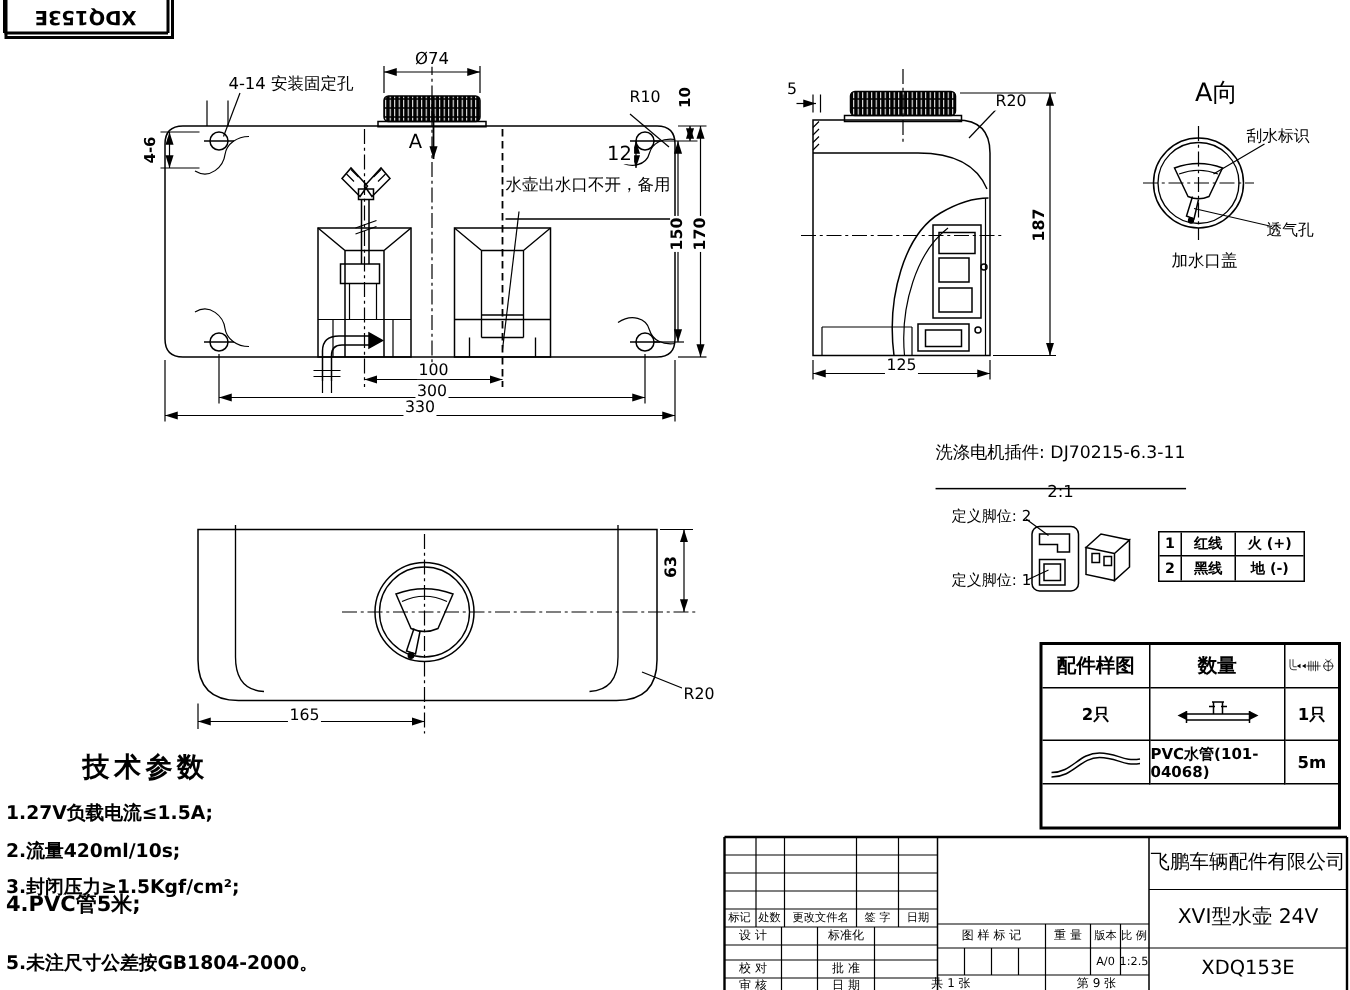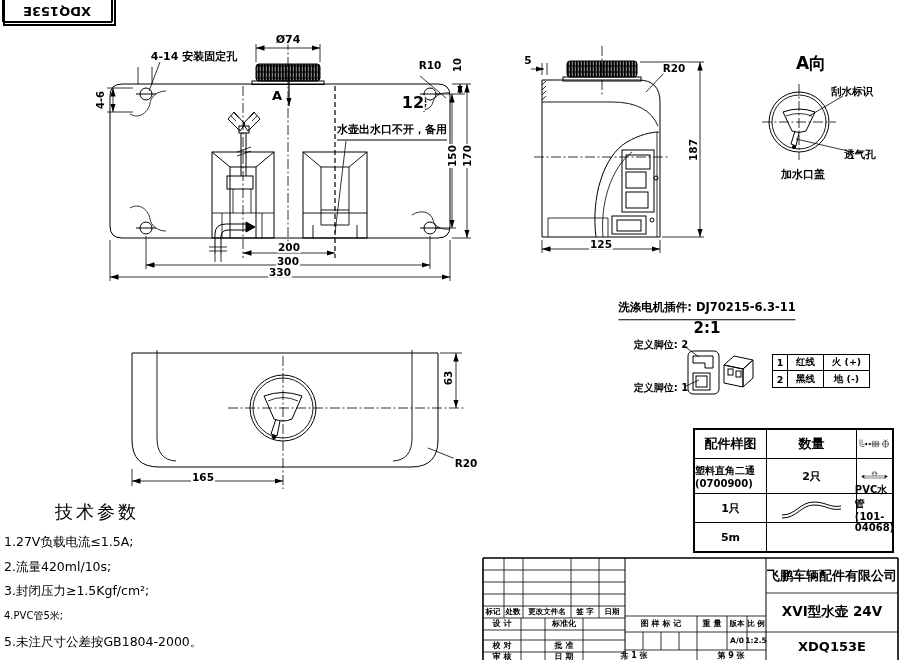--- a/index.html
+++ b/index.html
@@ -1,24 +1,24 @@
 <!DOCTYPE html>
 <html><head>
 <meta charset="utf-8">
 <style>
   html,body{margin:0;padding:0}
   #page{position:relative;width:900px;height:660px;background:#fff;overflow:hidden;
         font-family:"DejaVu Sans","Liberation Sans",sans-serif;color:#000}
   #art{position:absolute;left:0;top:0}
-  .cc{position:absolute;transform:translate(-50%,-50%);font-weight:bold;white-space:nowrap;line-height:1}
+  .cc{position:absolute;transform:translate(-50%,-50%);font-weight:normal;white-space:nowrap;line-height:1}
   .rc{position:absolute;transform:translate(-50%,-50%) rotate(-90deg);font-weight:bold;white-space:nowrap;line-height:1}
   .fc{position:absolute;transform:translate(-50%,-50%) rotate(180deg);font-weight:bold;white-space:nowrap;line-height:1}
-  .lt{position:absolute;font-weight:normal;white-space:nowrap;line-height:1}
+  .lt{position:absolute;font-weight:bold;white-space:nowrap;line-height:1}
   .bg{background:#fff;padding:0 1px}
-  .ul{border-bottom:1.5px solid #000;padding-bottom:5px}
+  .ul{border-bottom:1.5px solid #000;padding-bottom:17px}
   
   #parts{position:absolute;left:693px;top:428px;border:2px solid #000;display:grid;
          grid-template-columns:72px 90px 35px;grid-template-rows:29px 35px 29px 28px}
   #parts>div{border-right:1.2px solid #000;border-bottom:1.2px solid #000;
          display:flex;align-items:center;justify-content:center;font-weight:bold}
   #parts>div:nth-child(3n){border-right:none}
   #parts>div:nth-child(n+10){border-bottom:none}
   .ph{font-size:13px}.pn{font-size:10px}.pq{font-size:11px}
   
   #pintable{position:absolute;left:772px;top:354px;border:1.5px solid #000;display:grid;
@@ -224,76 +224,75 @@
 <div id="refbox"></div>
 <span class="fc" style="left:57px;top:11px;font-size:13px">XDQ153E</span>
 
 <span class="cc bg" style="left:288px;top:39px;font-size:11px">Ø74</span>
 <span class="cc" style="left:194px;top:56px;font-size:11px">4-14 安装固定孔</span>
 <span class="rc bg" style="left:101px;top:100px;font-size:10px">4-6</span>
 <span class="cc" style="left:277px;top:95px;font-size:13px">A</span>
 <span class="cc ul" style="left:392px;top:132px;font-size:11px">水壶出水口不开，备用</span>
 <span class="cc bg" style="left:430px;top:65px;font-size:10.5px">R10</span>
 <span class="rc bg" style="left:458px;top:65px;font-size:10px">10</span>
-<span class="cc bg" style="left:413px;top:103px;font-size:16px">12</span>
+<span class="cc bg" style="left:413px;top:103px;font-size:13px">12</span>
 <span class="rc bg" style="left:452px;top:156px;font-size:10.5px">150</span>
 <span class="rc bg" style="left:467px;top:156px;font-size:10.5px">170</span>
-<span class="cc bg" style="left:289px;top:247px;font-size:10.5px">200</span>
+<span class="cc bg" style="left:289px;top:247px;font-size:10.5px">100</span>
 <span class="cc bg" style="left:288px;top:261px;font-size:10.5px">300</span>
 <span class="cc bg" style="left:280px;top:272px;font-size:10.5px">330</span>
 
 <span class="cc bg" style="left:528px;top:60px;font-size:10.5px">5</span>
 <span class="cc bg" style="left:674px;top:68px;font-size:10.5px">R20</span>
 <span class="rc bg" style="left:693px;top:150px;font-size:10.5px">187</span>
 <span class="cc bg" style="left:601px;top:244px;font-size:10.5px">125</span>
 
 <span class="cc" style="left:811px;top:63px;font-size:17px">A向</span>
 <span class="cc" style="left:852px;top:91px;font-size:10.5px">刮水标识</span>
 <span class="cc" style="left:860px;top:154px;font-size:10.5px">透气孔</span>
 <span class="cc" style="left:803px;top:174px;font-size:11px">加水口盖</span>
 
 <span class="cc ul" style="left:707px;top:311px;font-size:11.5px">洗涤电机插件: DJ70215-6.3-11</span>
-<span class="cc" style="left:707px;top:328px;font-size:15px">2:1</span>
+<span class="cc" style="left:707px;top:328px;font-size:11px">2:1</span>
 <span class="cc" style="left:661px;top:345px;font-size:10px">定义脚位: 2</span>
 <span class="cc" style="left:661px;top:388px;font-size:10px">定义脚位: 1</span>
 <div id="pintable">
   <div>1</div>
   <div>红线</div>
   <div>火 (+)</div>
   <div>2</div>
   <div>黑线</div>
   <div>地 (-)</div>
 </div>
 
 <span class="cc bg" style="left:203px;top:477px;font-size:10.5px">165</span>
 <span class="rc bg" style="left:448px;top:378px;font-size:10.5px">63</span>
 <span class="cc bg" style="left:466px;top:463px;font-size:10.5px">R20</span>
 
 <span class="lt" style="left:55px;top:503px;font-size:18px;letter-spacing:3px">技术参数</span>
 <span class="lt" style="left:4px;top:536px;font-size:12.5px">1.27V负载电流≤1.5A;</span>
 <span class="lt" style="left:4px;top:561px;font-size:12.5px">2.流量420ml/10s;</span>
 <span class="lt" style="left:4px;top:585px;font-size:12.5px">3.封闭压力≥1.5Kgf/cm²;</span>
-<span class="lt" style="left:4px;top:611px;font-size:10px">4.PVC管5米;</span>
+<span class="lt" style="left:4px;top:596px;font-size:14px">4.PVC管5米;</span>
 <span class="lt" style="left:4px;top:636px;font-size:12.5px">5.未注尺寸公差按GB1804-2000。</span>
 
 <div id="parts">
   <div class="ph">配件样图</div>
   <div class="ph">数量</div>
 
   <div>
     <svg width="70" height="30" viewBox="0 0 70 30" stroke="#000" fill="none">
       <path d="M6 6 V16 Q6 20 10 20 H15 M10 6 V15 Q10 16 11 16 H15"></path>
       <path d="M15 15 l5 3 v-6 z M22 15 l5 3 v-6 z" fill="#000" stroke="none"></path>
       <path d="M28 15 H47 M31 9 V21 M34 8 V22 M37 9 V21 M40 8 V22 M43 9 V21"></path>
       <circle cx="57" cy="15" r="6"></circle>
           <path d="M50 15 H64 M57 8 V22"></path>
       <path d="M53 6 l4 3 4 -3" stroke-width="0.8"></path>
     </svg>
   </div>
-  <div class="pn">塑料直角二通(0700900)</div>
   <div class="pq">2只</div>
 
   <div>
     <svg width="70" height="24" viewBox="0 0 70 24" stroke="#000" fill="none">
       <path d="M14 12 H56 M14 16 H56 M14 10 V18 M56 10 V18"></path>
       <path d="M14 12 l-6 3 6 3 z M56 12 l6 3 -6 3 z" fill="#000" stroke="none" transform="translate(0,-2)"></path>
       <path d="M31 4 H39 M32 4 V12 M38 4 V12 M29 7 H33 M37 7 H41"></path>
     </svg>
   </div>
   <div class="pq">1只</div>

